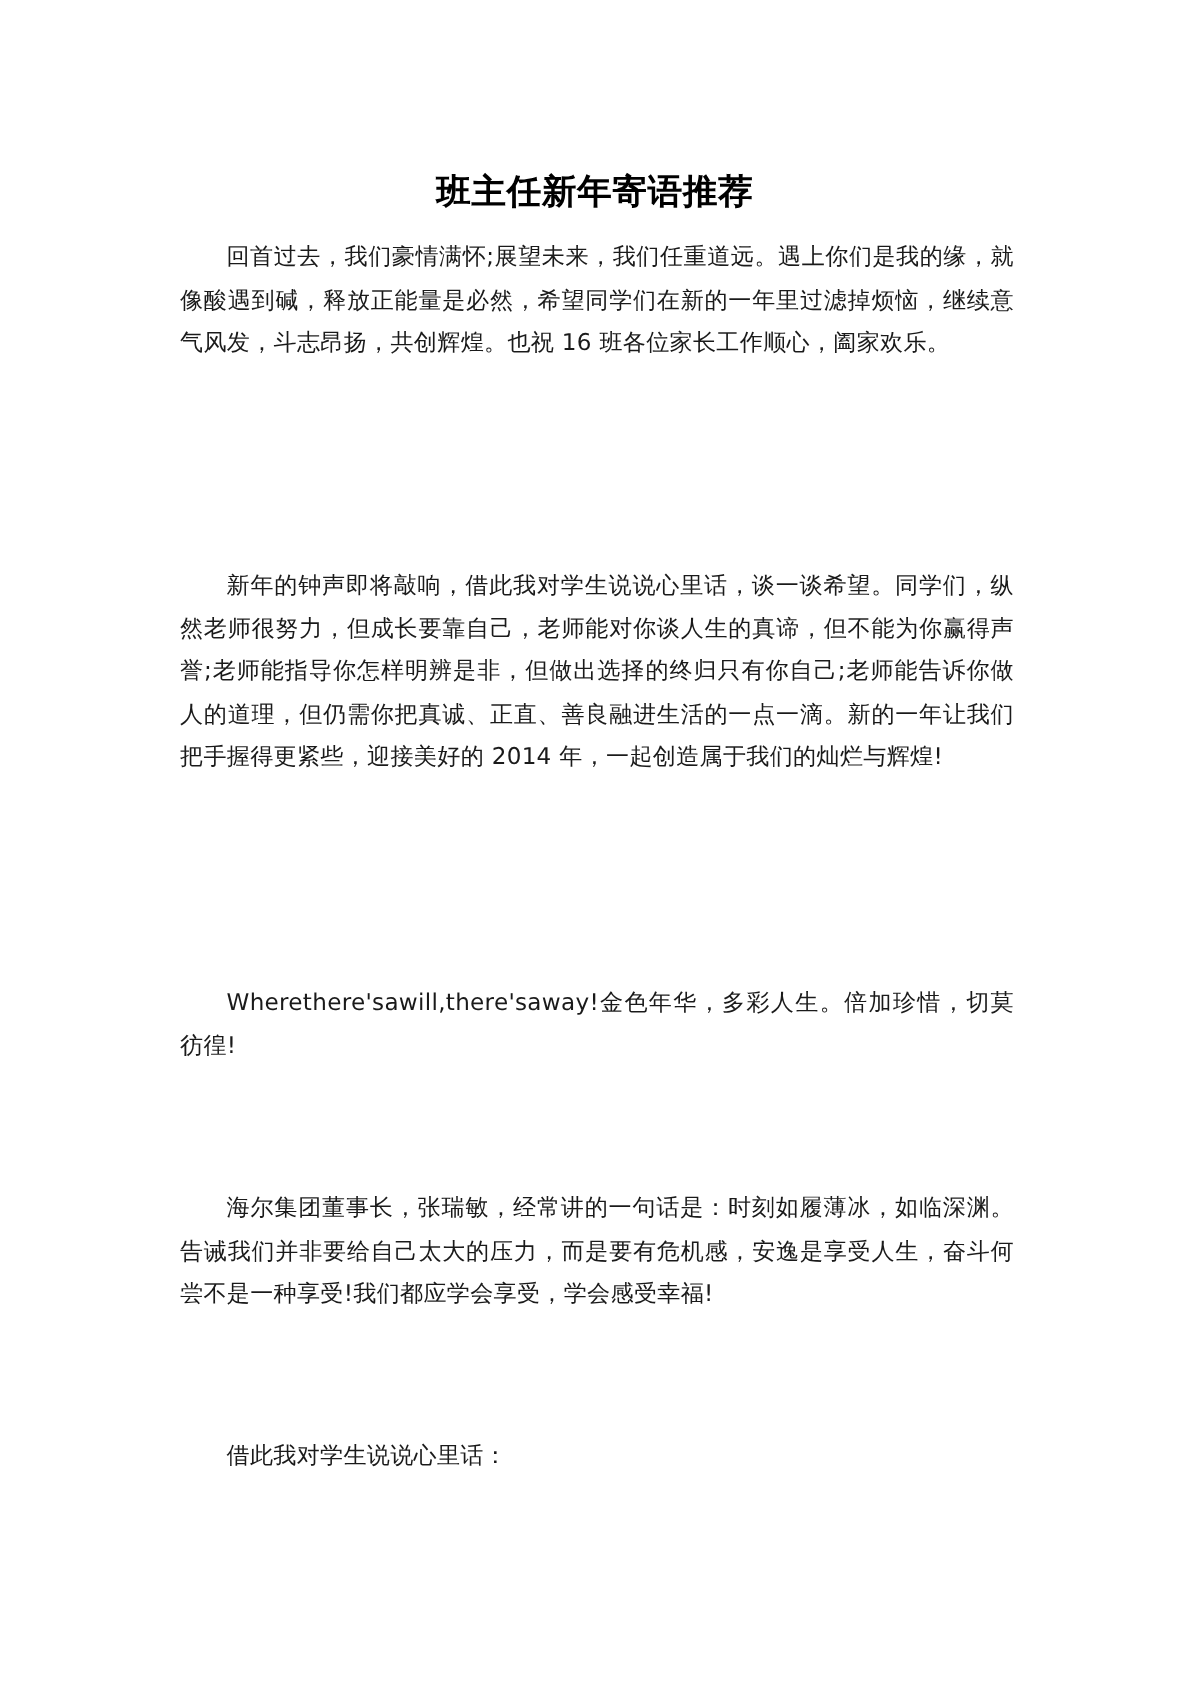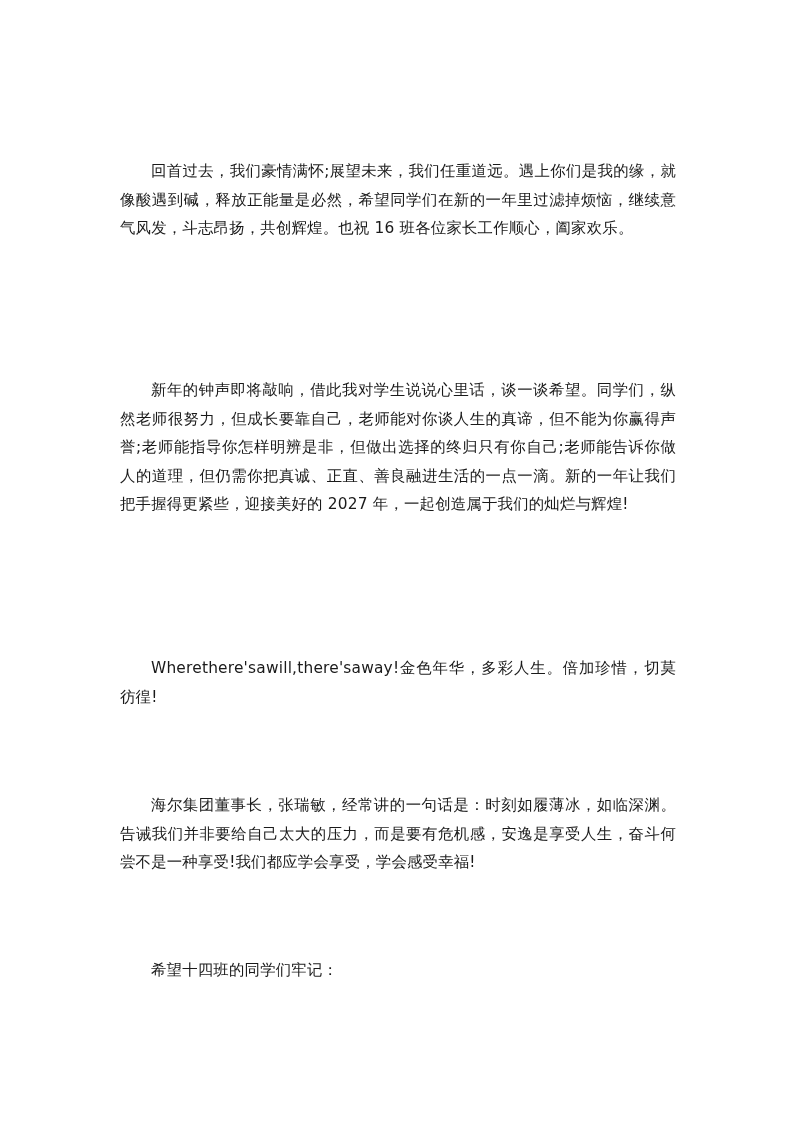--- a/index.html
+++ b/index.html
@@ -51,18 +51,19 @@
     .p1 { top: 157px; }
     .p2 { top: 376px; }
     .p3 { top: 654px; }
     .p4 { top: 791px; }
     .p5 { top: 956px; }
   </style>
 </head>
 <body>
 
 <div class="page">
+  <h1 class="title">班主任新年寄语推荐</h1>
   <p class="para p1">回首过去，我们豪情满怀;展望未来，我们任重道远。遇上你们是我的缘，就像酸遇到碱，释放正能量是必然，希望同学们在新的一年里过滤掉烦恼，继续意气风发，斗志昂扬，共创辉煌。也祝 16 班各位家长工作顺心，阖家欢乐。</p>
-  <p class="para p2">新年的钟声即将敲响，借此我对学生说说心里话，谈一谈希望。同学们，纵然老师很努力，但成长要靠自己，老师能对你谈人生的真谛，但不能为你赢得声誉;老师能指导你怎样明辨是非，但做出选择的终归只有你自己;老师能告诉你做人的道理，但仍需你把真诚、正直、善良融进生活的一点一滴。新的一年让我们把手握得更紧些，迎接美好的 2027 年，一起创造属于我们的灿烂与辉煌!</p>
+  <p class="para p2">新年的钟声即将敲响，借此我对学生说说心里话，谈一谈希望。同学们，纵然老师很努力，但成长要靠自己，老师能对你谈人生的真谛，但不能为你赢得声誉;老师能指导你怎样明辨是非，但做出选择的终归只有你自己;老师能告诉你做人的道理，但仍需你把真诚、正直、善良融进生活的一点一滴。新的一年让我们把手握得更紧些，迎接美好的 2014 年，一起创造属于我们的灿烂与辉煌!</p>
   <p class="para p4">海尔集团董事长，张瑞敏，经常讲的一句话是：时刻如履薄冰，如临深渊。告诫我们并非要给自己太大的压力，而是要有危机感，安逸是享受人生，奋斗何尝不是一种享受!我们都应学会享受，学会感受幸福!</p>
   <p class="para p3">Wherethere'sawill,there'saway!金色年华，多彩人生。倍加珍惜，切莫彷徨!</p>
-  <p class="para p5">希望十四班的同学们牢记：</p>
+  <p class="para p5">借此我对学生说说心里话：</p>
 </div>
 
 </body></html>

